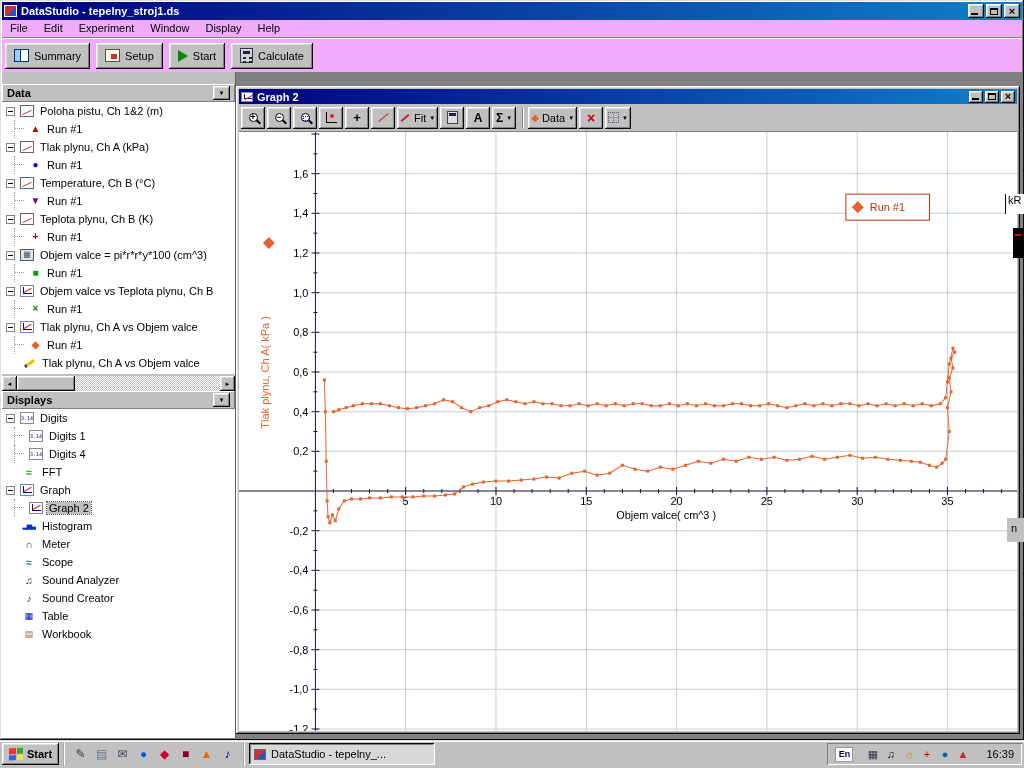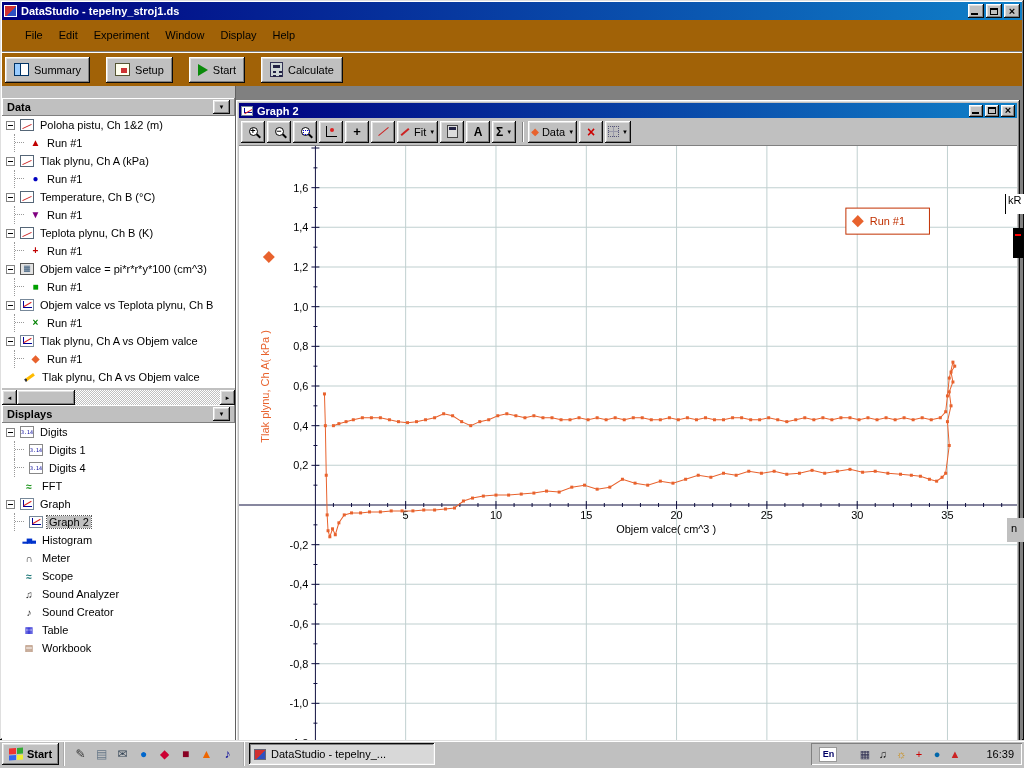--- a/index.html
+++ b/index.html
@@ -4,35 +4,35 @@
 <style>
 *{box-sizing:border-box;margin:0;padding:0}
 html,body{width:1024px;height:768px;overflow:hidden}
 #screen{position:relative;width:1024px;height:768px;background:#007f7f;font-family:"Liberation Sans",sans-serif;font-size:11px;color:#000;overflow:hidden}
 .raised{box-shadow:inset -1px -1px #0a0a0a,inset 1px 1px #fff,inset -2px -2px #808080,inset 2px 2px #dfdfdf}
 .sunken{box-shadow:inset -1px -1px #fff,inset 1px 1px #0a0a0a,inset -2px -2px #dfdfdf,inset 2px 2px #808080}
 .well{box-shadow:inset 1px 1px #808080,inset -1px -1px #fff}
 button{font:inherit;background:#c0c0c0;border:0;cursor:default;color:#000}
 
 
-#app{position:absolute;left:0;top:0;width:1024px;height:740px;background:#a16207;
+#app{position:absolute;left:0;top:0;width:1024px;height:740px;background:#f0abfc;
  box-shadow:inset -1px -1px #0a0a0a,inset 1px 1px #dfdfdf,inset -2px -2px #808080,inset 2px 2px #fff;padding:2px}
 .titlebar{height:18px;background:linear-gradient(90deg,#000080,#1080c8);display:flex;align-items:center;padding:0 2px;color:#fff;font-weight:bold}
 .app-icon{width:13px;height:12px;margin-right:4px;background:linear-gradient(135deg,#d03030 0 55%,#3050c0 55% 100%);border:1px solid #fff;flex:none}
 .title-text{flex:1;font-size:11px;white-space:nowrap}
 .tb-btns{display:flex;gap:2px}
 .tbtn{width:16px;height:14px;display:flex;align-items:center;justify-content:center;position:relative;background:#c0c0c0}
 .tbtn.sm{width:14px;height:12px}
 .g-min{position:absolute;left:3px;bottom:3px;width:7px;height:2px;background:#000}
 .g-max{width:8px;height:7px;border:1px solid #000;border-top:2px solid #000}
 .g-close{font-size:11px;font-weight:bold;line-height:1}
-.menubar{height:32px;display:flex;align-items:center;padding-left:15px;border-bottom:1px solid #808080}
+.menubar{height:18px;display:flex;align-items:center;padding-left:0;border-bottom:1px solid #808080}
 .menu-item{padding:2px 8px 3px 8px}
 .toolbar{height:34px;display:flex;align-items:center;border-top:1px solid #fff;padding-left:3px}
-.tbbtn{height:26px;display:inline-flex;align-items:center;gap:5px;padding:0 9px;margin-right:16px;white-space:nowrap}
+.tbbtn{height:26px;display:inline-flex;align-items:center;gap:5px;padding:0 9px;margin-right:6px;white-space:nowrap}
 .ico-summary{width:15px;height:13px;background:#fff;border:1px solid #036;position:relative;flex:none}
 .ico-summary::before{content:"";position:absolute;left:0;top:0;bottom:0;width:5px;background:#9cf;border-right:1px solid #036}
 .ico-setup{width:15px;height:13px;background:#ffe;border:1px solid #553;position:relative;flex:none}
 .ico-setup::after{content:"";position:absolute;right:2px;bottom:2px;width:6px;height:5px;background:#c33}
 .ico-start{width:0;height:0;border-left:10px solid #0a8a0a;border-top:6px solid transparent;border-bottom:6px solid transparent;flex:none}
 .ico-calc{width:13px;height:15px;background:#cdd5d5;border:1px solid #335;position:relative;flex:none}
 .ico-calc::before{content:"";position:absolute;left:2px;top:2px;right:2px;height:3px;background:#224}
 .ico-calc::after{content:"";position:absolute;left:2px;top:8px;width:3px;height:2px;background:#224;box-shadow:6px 0 0 #224,0 4px 0 #224,6px 4px 0 #224}
 .timer{width:164px;height:28px;background:#000;margin-left:26px;margin-right:8px;position:relative;flex:none;box-shadow:inset 1px 1px #606060}
 .stop-label{position:absolute;left:5px;top:3px;color:#ff2000;font-size:8px;font-weight:bold;letter-spacing:1px}
@@ -131,21 +131,21 @@
 
 .taskbar{position:absolute;left:0;top:740px;width:1024px;height:28px;background:#c0c0c0;box-shadow:inset 0 1px #dfdfdf,inset 0 2px #fff;display:flex;align-items:center;padding:0 2px}
 .startbtn{height:22px;display:inline-flex;align-items:center;gap:4px;font-weight:bold;padding:0 7px;margin-right:4px}
 .winflag{width:14px;height:12px;display:grid;grid-template:1fr 1fr/1fr 1fr;gap:1px;transform:skewY(-4deg)}
 .winflag span:nth-child(1){background:#e33}.winflag span:nth-child(2){background:#3a3}
 .winflag span:nth-child(3){background:#36e}.winflag span:nth-child(4){background:#ee3}
 .ql{display:flex;align-items:center;gap:2px;padding:0 6px;margin-right:4px;border-left:2px groove #fff;border-right:2px groove #fff;height:24px}
 .qlicon{width:19px;height:19px;display:flex;align-items:center;justify-content:center;font-size:12px;background:transparent}
 .taskbtn{width:186px;height:22px;display:inline-flex;align-items:center;gap:5px;padding:0 5px;background:#d8d8d8;white-space:nowrap;overflow:hidden}
 .ds-icon{width:12px;height:11px;background:linear-gradient(135deg,#d03030 0 55%,#3050c0 55% 100%);border:1px solid #667;flex:none}
-.tray{margin-left:auto;height:22px;display:flex;align-items:center;gap:20px;padding:0 8px}
+.tray{margin-left:auto;height:22px;display:flex;align-items:center;gap:12px;padding:0 8px}
 .lang{width:18px;height:15px;background:#fff;border:1px solid #999;color:#006;font-weight:bold;font-size:9px;display:flex;align-items:center;justify-content:center}
 .trayicon{width:15px;text-align:center;font-size:11px;line-height:1}
 .clock{padding-left:4px}
 </style>
 </head>
 <body>
 
 <div id="screen">
 
   <div id="app">

